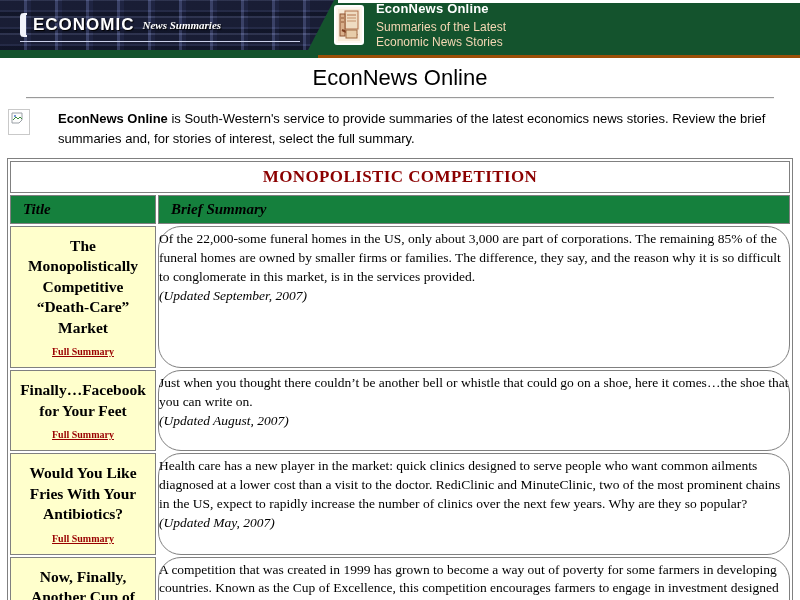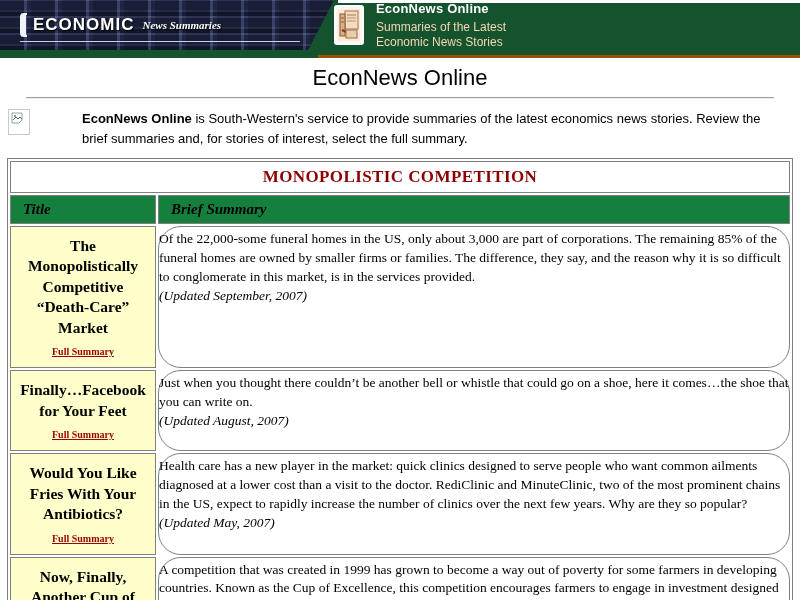--- a/index.html
+++ b/index.html
@@ -29,21 +29,21 @@
     border-radius: 3px; margin-right: 12px; display: flex; align-items: center; justify-content: center; }
   .banner-right-title { color: #ffffff; font-size: 13px; font-weight: bold; letter-spacing: .2px; }
   .banner-right-sub { color: #f4d7b4; font-size: 12px; line-height: 1.25; margin-top: 4px; }
 
   
   .page-title { text-align: center; font-size: 22px; color: #000; margin: 7px 0 6px; }
   hr.divider { border: 0; border-top: 1px solid #9a9a9a; border-bottom: 1px solid #efefef;
     margin: 2px 26px 10px; }
 
   
-  .intro { display: flex; align-items: flex-start; margin: 4px 8px 10px; gap: 24px; }
+  .intro { display: flex; align-items: flex-start; margin: 4px 8px 10px; }
   .broken-img { width: 22px; height: 26px; border: 1px solid #c9c9c9; background: #fff;
     display: flex; align-items: flex-start; justify-content: flex-start; padding: 2px; flex: 0 0 auto; }
   .intro-text { margin-left: 28px; font-size: 13px; line-height: 1.5; color: #000; padding-right: 4px; }
 
   
   table.summaries { width: 786px; margin: 0 7px; border-collapse: separate; border-spacing: 2px;
     border: 1px solid #808080; background: #fff;
     font-family: "Liberation Serif", serif; }
   table.summaries td, table.summaries th { border: 1px solid #808080; vertical-align: top; }
   td.section-title { background: #ffffff; text-align: center; padding: 5px 4px;

